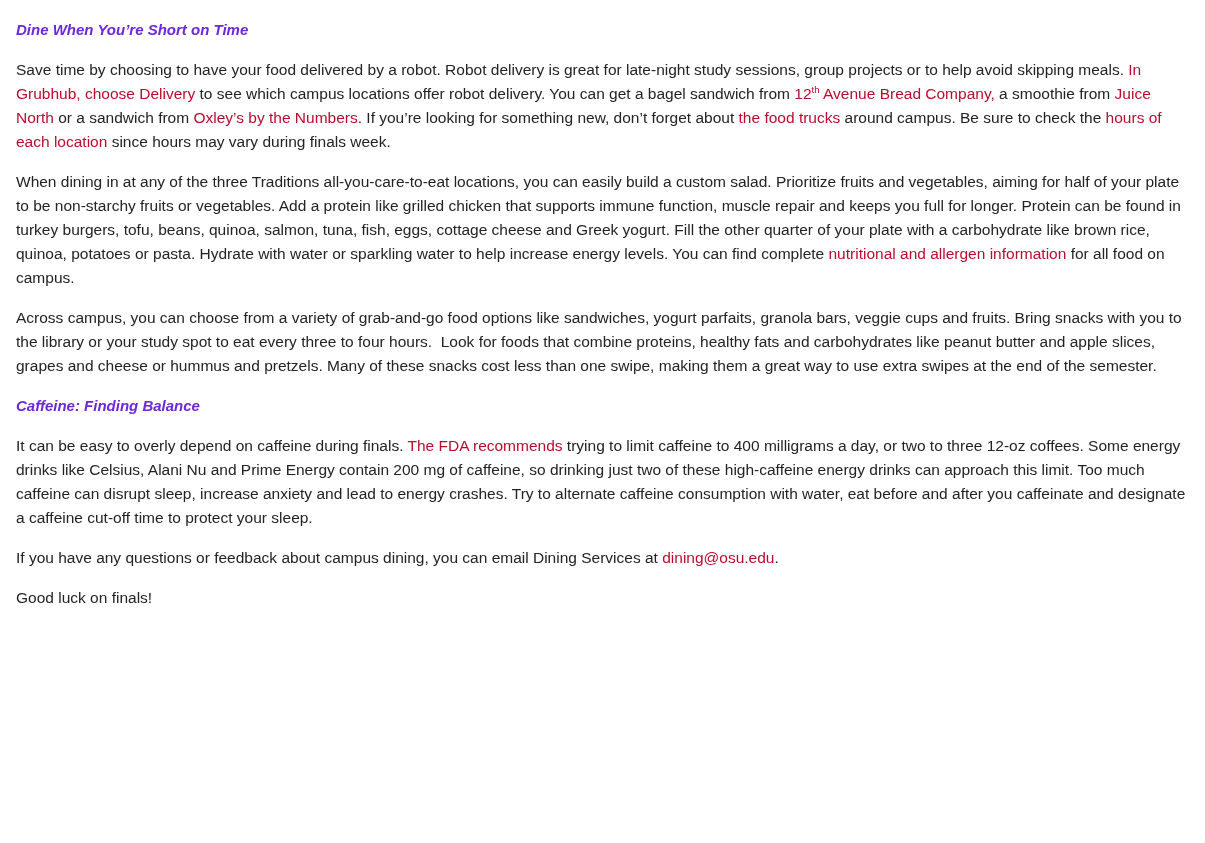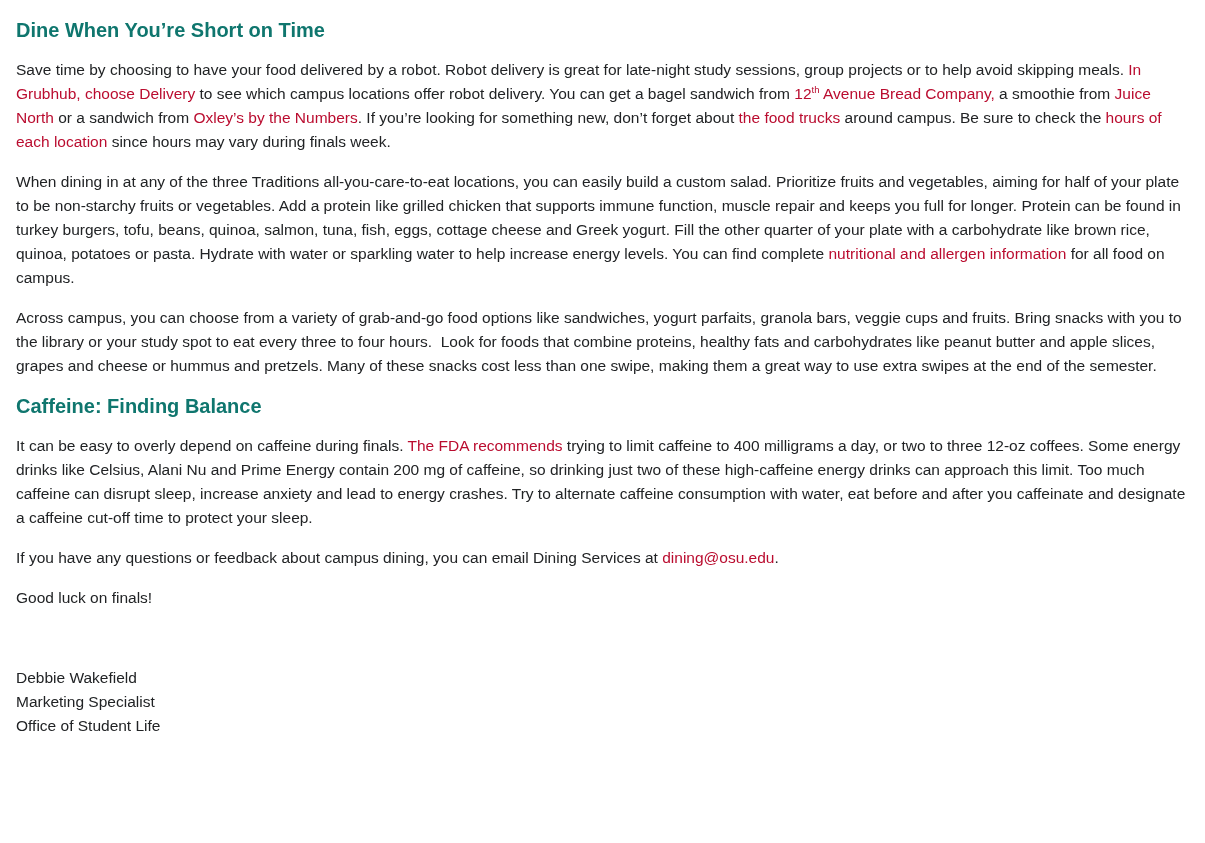--- a/index.html
+++ b/index.html
@@ -11,24 +11,25 @@
     font-family: "Liberation Sans", sans-serif;
     color: #212325;
     width: 1205px;
   }
   main {
     padding: 2px 16px 20px 16px;
     font-size: 15.5px;
     line-height: 24px;
   }
   .heading {
-    font-size: 20px;
+    font-size: 15px;
     font-weight: 700;
-    color: #0f766e;
+    color: #6d28d9;
     margin: 16px 0;
+    font-style: italic;
   }
   .paragraph {
     margin: 16px 0;
   }
   .spacer {
     min-height: 24px;
   }
   a.link {
     color: #ba0c2f;
     text-decoration: none;
@@ -47,14 +48,13 @@
 <main>
     <h2 class="heading"><span>Dine When You’re Short on Time</span></h2>
     <p class="paragraph"><span>Save time by choosing to have your food delivered by a robot. Robot delivery is great for late-night study sessions, group projects or to help avoid skipping meals. </span><a class="link" href="#">In Grubhub, choose Delivery</a><span> to see which campus locations offer robot delivery. You can get a bagel sandwich from </span><a class="link" href="#"><span>12</span><sup>th</sup><span> Avenue Bread Company,</span></a><span> a smoothie from </span><a class="link" href="#">Juice North</a><span> or a sandwich from </span><a class="link" href="#">Oxley’s by the Numbers</a><span>. If you’re looking for something new, don’t forget about </span><a class="link" href="#">the food trucks</a><span> around campus. Be sure to check the </span><a class="link" href="#">hours of each location</a><span> since hours may vary during finals week.</span></p>
     <p class="paragraph"><span>When dining in at any of the three Traditions all-you-care-to-eat locations, you can easily build a custom salad. Prioritize fruits and vegetables, aiming for half of your plate to be non-starchy fruits or vegetables. Add a protein like grilled chicken that supports immune function, muscle repair and keeps you full for longer. Protein can be found in turkey burgers, tofu, beans, quinoa, salmon, tuna, fish, eggs, cottage cheese and Greek yogurt. Fill the other quarter of your plate with a carbohydrate like brown rice, quinoa, potatoes or pasta. Hydrate with water or sparkling water to help increase energy levels. You can find complete </span><a class="link" href="#">nutritional and allergen information</a><span> for all food on campus.</span></p>
     <p class="paragraph"><span>Across campus, you can choose from a variety of grab-and-go food options like sandwiches, yogurt parfaits, granola bars, veggie cups and fruits. Bring snacks with you to the library or your study spot to eat every three to four hours.&nbsp; Look for foods that combine proteins, healthy fats and carbohydrates like peanut butter and apple slices, grapes and cheese or hummus and pretzels. Many of these snacks cost less than one swipe, making them a great way to use extra swipes at the end of the semester.</span></p>
     <h2 class="heading"><span>Caffeine: Finding Balance</span></h2>
     <p class="paragraph"><span>It can be easy to overly depend on caffeine during finals. </span><a class="link" href="#">The FDA recommends</a><span> trying to limit caffeine to 400 milligrams a day, or two to three 12-oz coffees. Some energy drinks like Celsius, Alani Nu and Prime Energy contain 200 mg of caffeine, so drinking just two of these high-caffeine energy drinks can approach this limit. Too much caffeine can disrupt sleep, increase anxiety and lead to energy crashes. Try to alternate caffeine consumption with water, eat before and after you caffeinate and designate a caffeine cut-off time to protect your sleep.</span></p>
     <p class="paragraph"><span>If you have any questions or feedback about campus dining, you can email Dining Services at </span><a class="link" href="#">dining@osu.edu</a><span>.</span></p>
     <p class="paragraph"><span>Good luck on finals!</span></p>
     <p class="paragraph spacer"></p>
-    <p class="paragraph"><span>Debbie Wakefield</span><br><span>Marketing Specialist</span><br><span>Office of Student Life</span></p>
   </main>
 
 </body></html>

